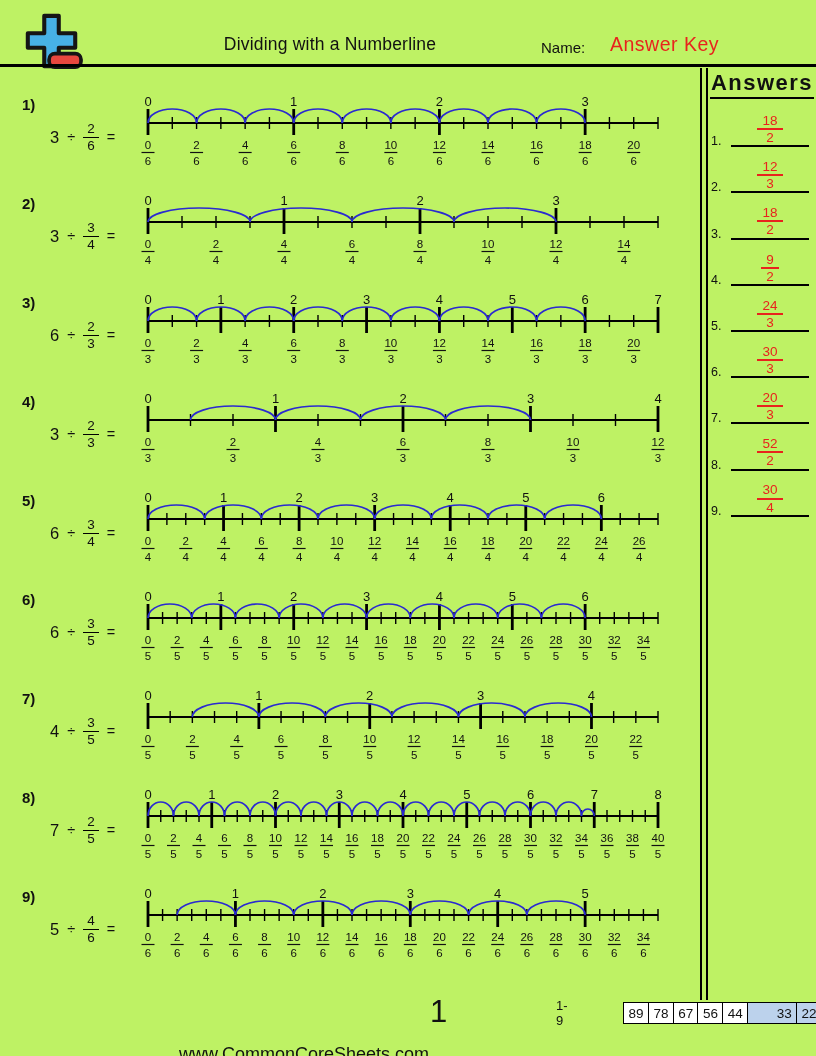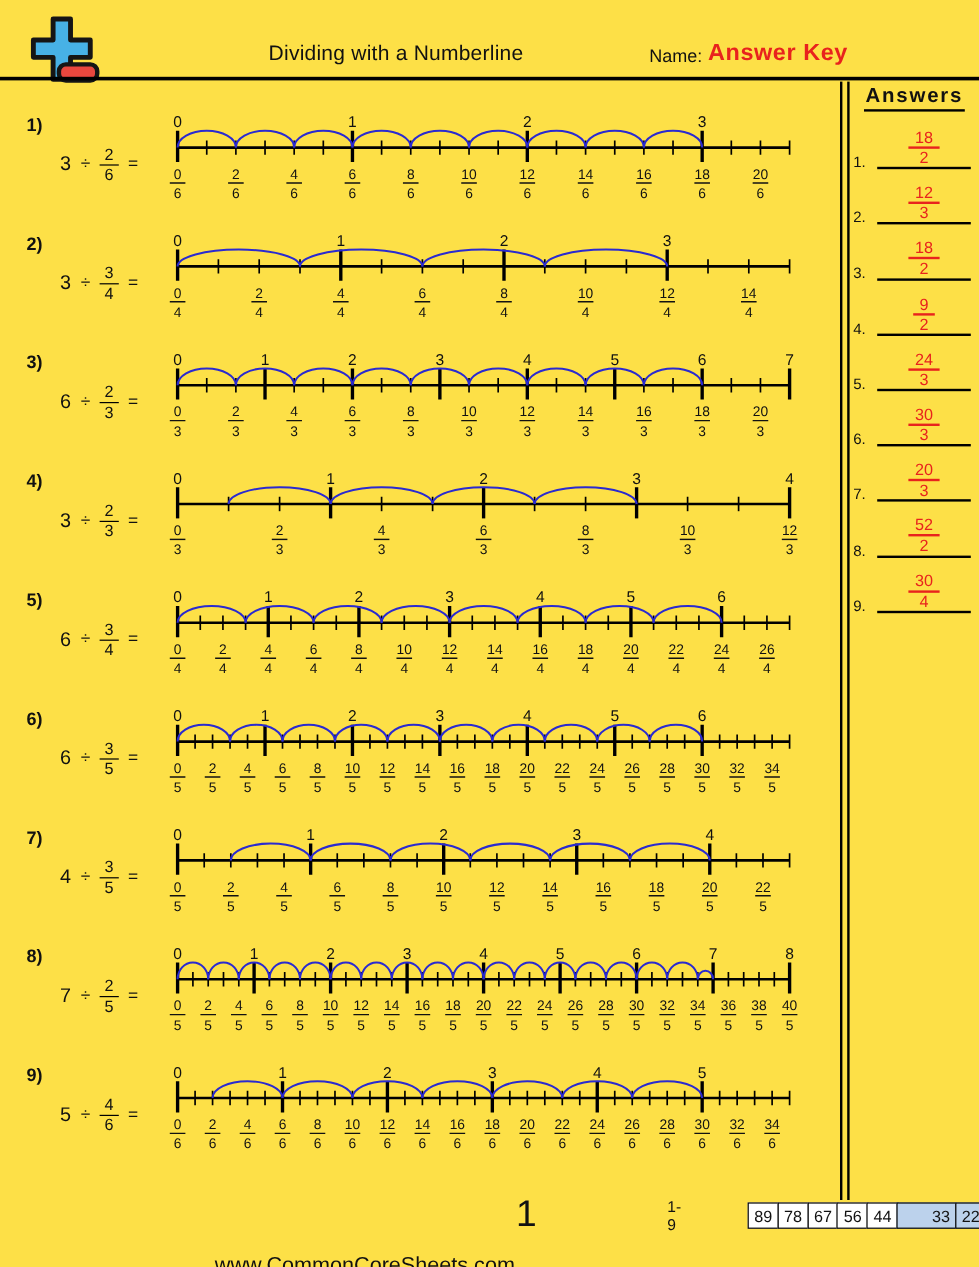--- a/index.html
+++ b/index.html
@@ -1,46 +1,46 @@
 <!DOCTYPE html>
 <html><head>
 <meta charset="utf-8">
 <style>
   :root{ --red:#e8231d; --arc:#2a2ad0; --ink:#111; }
   html,body{margin:0;padding:0;background:#fff;}
   body{font-family:"Liberation Sans", sans-serif; color:var(--ink);}
-  .page{position:relative;width:816px;height:1056px;background:#fde047;overflow:hidden;}
+  .page{position:relative;width:816px;height:1056px;background:#bef264;overflow:hidden;}
 
   
   .logo{position:absolute;left:16px;top:12px;}
   .title{position:absolute;left:130px;top:34px;width:400px;text-align:center;
          font-size:17.5px;letter-spacing:.2px;}
   .name-label{position:absolute;left:541px;top:39px;font-size:15px;}
-  .answer-key{position:absolute;left:590px;top:33px;font-size:19.5px;font-weight:bold;
+  .answer-key{position:absolute;left:610px;top:33px;font-size:19.5px;font-weight:normal;
               color:var(--red);letter-spacing:.5px;}
   .hrule{position:absolute;left:0;top:64px;width:816px;height:3.2px;background:#000;}
   .instruction{position:absolute;left:8px;top:72px;font-size:14.5px;font-weight:bold;}
 
   
   .problems{position:absolute;left:6px;top:95px;width:696px;}
   .prow{position:relative;height:99px;}
   .pnum{position:absolute;left:16px;top:1px;font-size:15px;font-weight:bold;}
   .expr{position:absolute;left:44px;top:16px;height:52px;display:flex;align-items:center;gap:8px;}
   .dividend{font-size:16.5px;}
   .op{font-size:14.5px;}
   .frac{display:flex;flex-direction:column;align-items:center;font-size:13.5px;line-height:1.12;}
   .frac .fn{border-bottom:1.6px solid #000;padding:0 4px;}
   .frac .fd{padding:0 4px;}
   .nl-svg{position:absolute;left:134px;top:0;}
 
   
   .vsep{position:absolute;left:700px;top:68px;height:932px;width:4px;
         border-left:2.4px solid #000;border-right:2.4px solid #000;}
   .answers{position:absolute;left:708px;top:68px;width:108px;}
-  .answers h2{margin:2px auto 6px auto;width:fit-content;font-size:17px;letter-spacing:1.5px;
+  .answers h2{margin:2px auto 6px auto;width:fit-content;font-size:22px;letter-spacing:1.5px;
               border-bottom:2.6px solid #000;padding:0 1px 1px 1px;}
   .ans{position:relative;height:46.2px;}
   .alab{position:absolute;left:3px;bottom:3px;font-size:12.5px;}
   .aline{position:absolute;left:23px;width:78px;bottom:4px;border-bottom:2px solid #000;}
   .afrac{position:absolute;left:23px;width:78px;bottom:6px;display:flex;flex-direction:column;
          align-items:center;color:var(--red);font-size:13.5px;line-height:1.12;}
   .afrac .an{border-bottom:2px solid var(--red);padding:0 5px;}
 
   
   .badge{position:absolute;left:26px;top:997px;width:142px;height:42px;background:#000;

